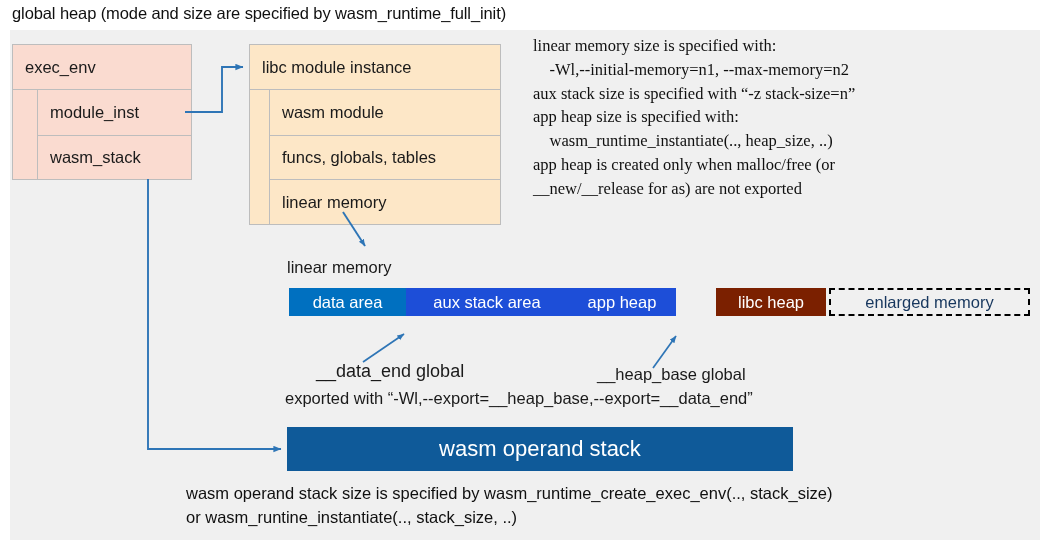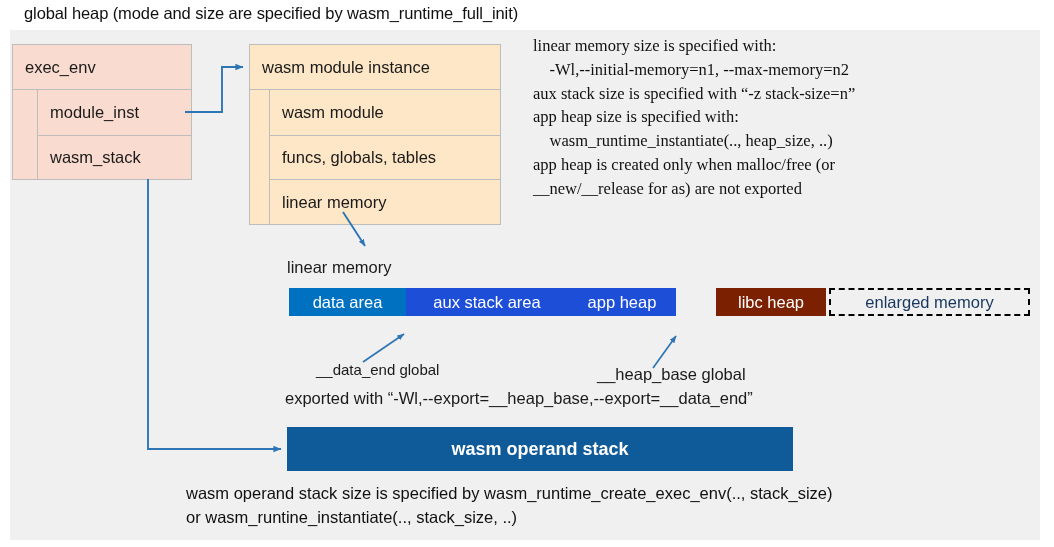--- a/index.html
+++ b/index.html
@@ -10,21 +10,21 @@
     width: 1054px; height: 547px;
     position: relative;
     font-family: "Liberation Sans", sans-serif;
     color: #1a1a1a;
     overflow: hidden;
   }
   #stage { position: absolute; inset: 0; }
 
   .title {
     position: absolute;
-    left: 24px; top: 4px;
+    left: 12px; top: 4px;
     font-size: 16.5px;
     color: #101010;
     white-space: nowrap;
     letter-spacing: -0.1px;
   }
 
   .panel {
     position: absolute;
     left: 10px; top: 30px;
     width: 1030px; height: 510px;
@@ -113,42 +113,41 @@
   #memory-bar .seg.dashed {
     border: 2.5px dashed #000000;
     background: transparent;
     color: #17375E;
     margin-left: 3px;
   }
 
   
   #data-end-label {
     position: absolute; left: 316px; top: 361px;
-    font-size: 15px; white-space: nowrap;
+    font-size: 18px; white-space: nowrap;
   }
   #heap-base-label {
     position: absolute; left: 597px; top: 365px;
     font-size: 16.5px; white-space: nowrap;
   }
   #exported-with-label {
     position: absolute; left: 285px; top: 389px;
     font-size: 16.5px; white-space: nowrap;
   }
 
   
   #operand-stack-bar {
     position: absolute;
     left: 287px; top: 427px;
     width: 506px; height: 44px;
     background: #0F5A99;
     display: flex; align-items: center; justify-content: center;
     color: #ffffff;
-    font-size: 18px;
-    white-space: nowrap;
-    font-weight: bold;
+    font-size: 22px;
+    white-space: nowrap;
   }
   #operand-stack-note {
     left: 186px; top: 482px;
   }
 
   
   svg.connectors {
     position: absolute; left: 0; top: 0;
     width: 1054px; height: 547px;
     pointer-events: none;
@@ -168,21 +167,21 @@
     <div class="bodyrow">
       <div class="gutter"></div>
       <div class="rowstack">
         <div class="cell">module_inst</div>
         <div class="cell">wasm_stack</div>
       </div>
     </div>
   </div>
 
   <div class="sbox" id="wasm-mod-inst-box">
-    <div class="hdr">wasm module instance</div>
+    <div class="hdr">libc module instance</div>
     <div class="bodyrow">
       <div class="gutter"></div>
       <div class="rowstack">
         <div class="cell">wasm module</div>
         <div class="cell">funcs, globals, tables</div>
         <div class="cell">linear memory</div>
       </div>
     </div>
   </div>
 

